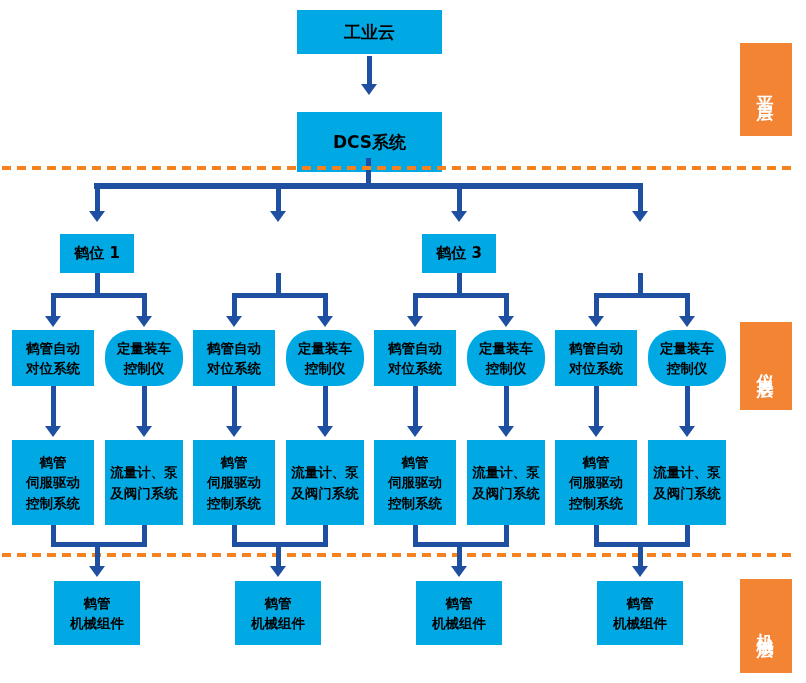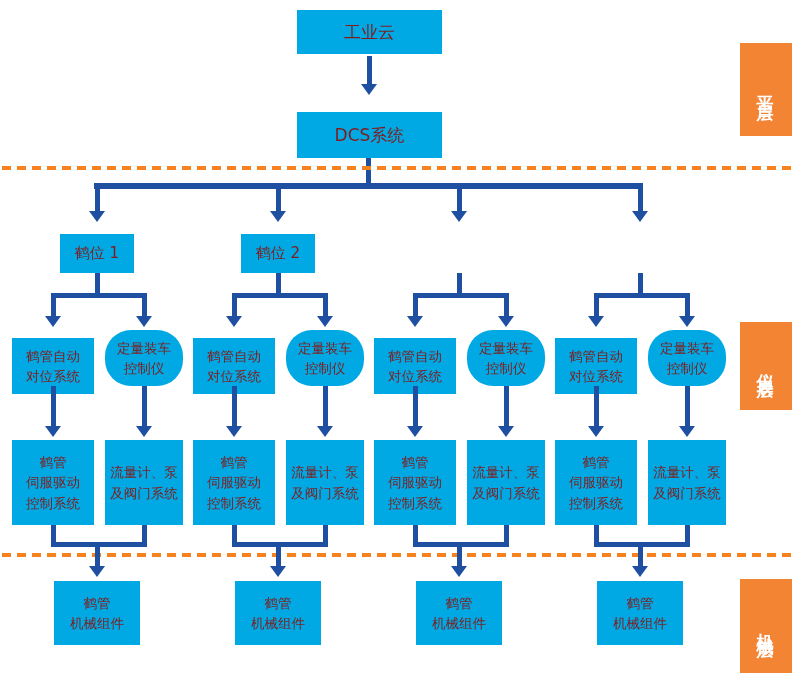--- a/index.html
+++ b/index.html
@@ -7,21 +7,21 @@
     --blue:#1f4fa0;
     --orange:#f28433;
     --dash:#f5821f;
   }
   *{margin:0;padding:0;box-sizing:border-box;}
   body{font-family:"DejaVu Sans","Liberation Sans",sans-serif;background:#fff;}
   .canvas{position:relative;width:806px;height:683px;background:#fff;overflow:hidden;}
 
   
   .box{
-    position:absolute;background:var(--cyan);color:#7f1d1d;font-weight:400;
+    position:absolute;background:var(--cyan);color:#000000;font-weight:700;
     display:flex;align-items:center;justify-content:center;text-align:center;
     white-space:pre-line;
   }
   .box-top{font-size:17px;}
   .box-station{font-size:15px;}
   .box-small{font-size:13.5px;line-height:1.5;}
 
   
   .shaft{position:absolute;width:5px;background:var(--blue);}
   .hbar{position:absolute;height:5px;background:var(--blue);}
@@ -47,42 +47,42 @@
   .col{position:absolute;top:183px;width:170px;height:462px;}
   .col .drop-shaft{left:83px;top:0;height:28px;}
   .col .drop-head{left:77px;top:28px;}
   .col .station{left:48px;top:51px;width:74px;height:39px;}
   .col .t-shaft{left:83px;top:90px;height:22px;}
   .col .t-bar{left:39px;top:110px;width:96px;}
   .col .splitA-shaft{left:39px;top:115px;height:18px;}
   .col .splitB-shaft{left:130px;top:115px;height:18px;}
   .col .splitA-head{left:33px;top:133px;}
   .col .splitB-head{left:124px;top:133px;}
-  .col .boxA3{left:0;top:147px;width:82px;height:56px;margin-top:8px;}
+  .col .boxA3{left:0;top:147px;width:82px;height:56px;}
   .col .boxB3{left:93px;top:147px;width:78px;height:56px;border-radius:26px;}
   .col .midA-shaft{left:39px;top:203px;height:40px;}
   .col .midB-shaft{left:130px;top:203px;height:40px;}
   .col .midA-head{left:33px;top:243px;}
   .col .midB-head{left:124px;top:243px;}
   .col .boxA4{left:0;top:257px;width:82px;height:85px;}
   .col .boxB4{left:93px;top:257px;width:78px;height:85px;text-align:right;}
   .col .mergeA-shaft{left:39px;top:342px;height:22px;}
   .col .mergeB-shaft{left:130px;top:342px;height:22px;}
   .col .merge-bar{left:39px;top:359px;width:96px;}
   .col .merge-shaft{left:83px;top:364px;height:19px;}
   .col .merge-head{left:77px;top:383px;}
   .col .boxBottom{left:42px;top:398px;width:86px;height:64px;}
 
   .col1{left:12px;} .col2{left:193px;} .col3{left:374px;} .col4{left:555px;}
 
   
   .cloud-box{left:297px;top:10px;width:145px;height:44px;}
   .cloud-arrow-shaft{left:367px;top:56px;height:28px;}
   .cloud-arrow-head{left:361px;top:84px;}
-  .dcs-box{left:297px;top:112px;width:145px;height:46px;}
+  .dcs-box{left:297px;top:112px;width:145px;height:60px;}
   .dcs-drop{left:366px;top:158px;height:28px;}
   .bus{left:94px;top:183px;width:549px;height:6px;}
   .dash1{top:166px;} .dash2{top:553px;}
   .label-platform{top:43px;height:93px;}
   .label-instrument{top:322px;height:88px;}
   .label-mechanical{top:579px;height:94px;}
 </style>
 </head>
 <body>
 
@@ -127,21 +127,20 @@
     <div class="hbar merge-bar"></div>
     <div class="shaft merge-shaft"></div>
     <div class="ah merge-head"></div>
     <div class="box box-small boxBottom">鹤管
 机械组件</div>
   </div>
 
   <div class="col col2">
     <div class="shaft drop-shaft"></div>
     <div class="ah drop-head"></div>
-    <div class="box box-station station">鹤位 2</div>
     <div class="shaft t-shaft"></div>
     <div class="hbar t-bar"></div>
     <div class="shaft splitA-shaft"></div>
     <div class="ah splitA-head"></div>
     <div class="shaft splitB-shaft"></div>
     <div class="ah splitB-head"></div>
     <div class="box box-small boxA3">鹤管自动
 对位系统</div>
     <div class="box box-small boxB3">定量装车
 控制仪</div>
@@ -159,20 +158,21 @@
     <div class="hbar merge-bar"></div>
     <div class="shaft merge-shaft"></div>
     <div class="ah merge-head"></div>
     <div class="box box-small boxBottom">鹤管
 机械组件</div>
   </div>
 
   <div class="col col3">
     <div class="shaft drop-shaft"></div>
     <div class="ah drop-head"></div>
+    <div class="box box-station station">鹤位 3</div>
     <div class="shaft t-shaft"></div>
     <div class="hbar t-bar"></div>
     <div class="shaft splitA-shaft"></div>
     <div class="ah splitA-head"></div>
     <div class="shaft splitB-shaft"></div>
     <div class="ah splitB-head"></div>
     <div class="box box-small boxA3">鹤管自动
 对位系统</div>
     <div class="box box-small boxB3">定量装车
 控制仪</div>

